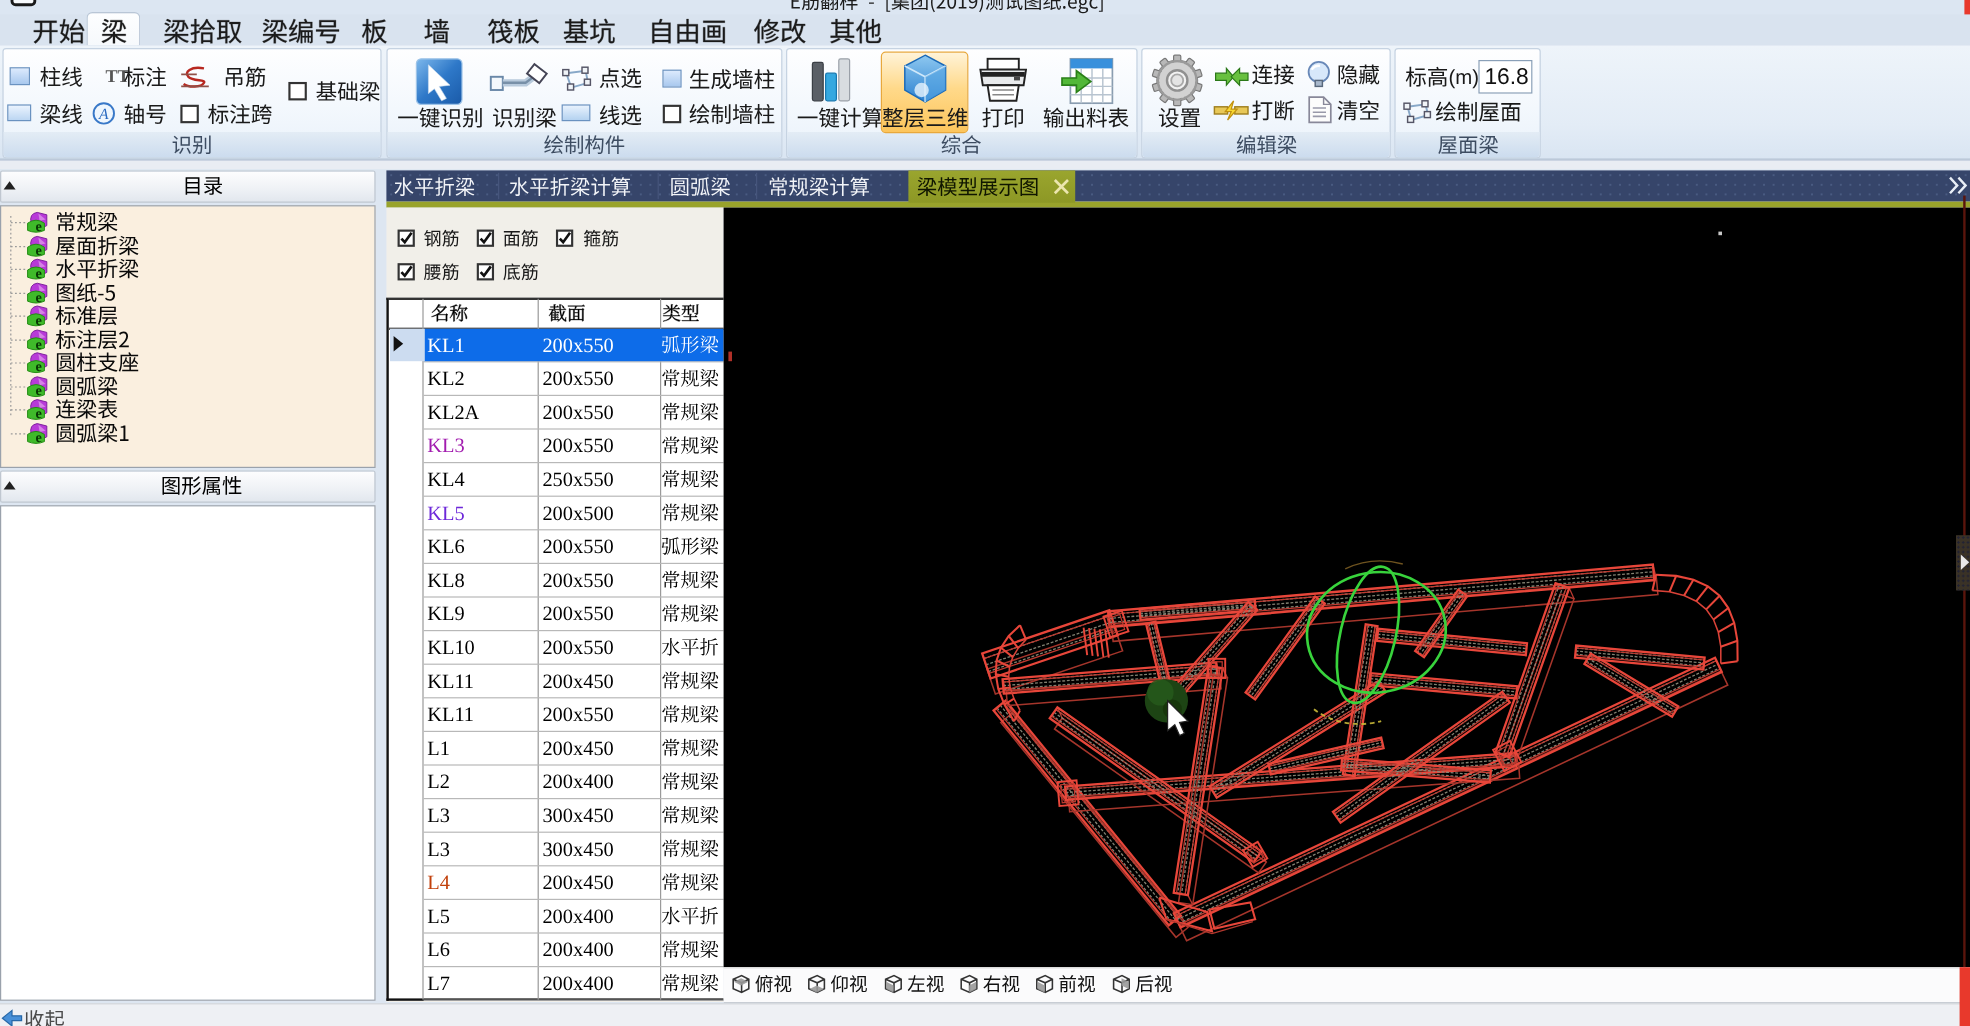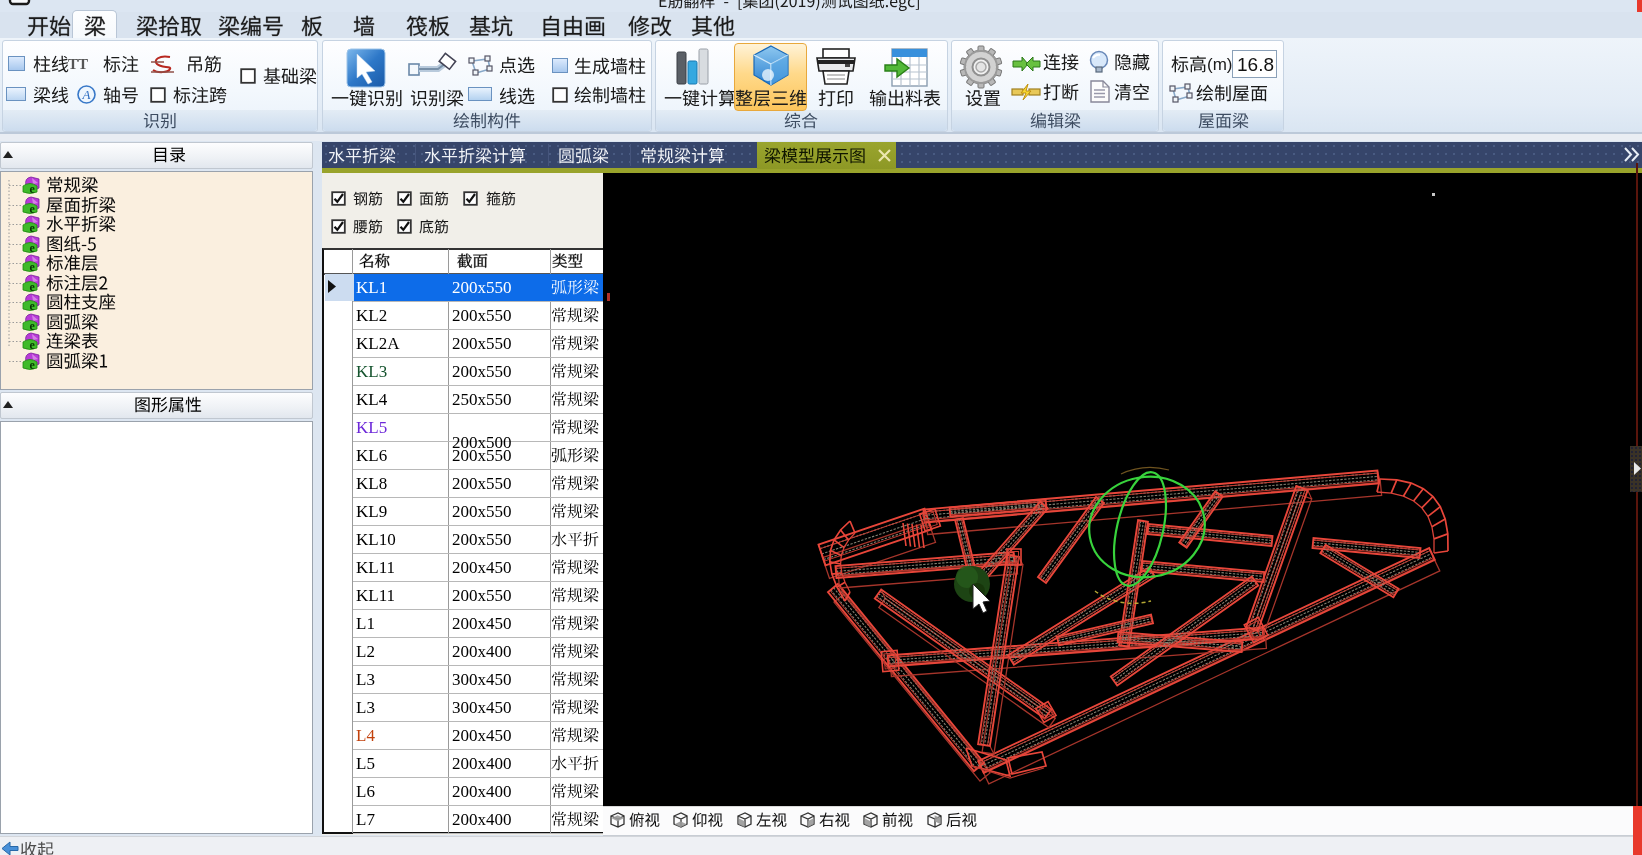--- a/index.html
+++ b/index.html
@@ -266,21 +266,21 @@
 <div class="abs" style="left:8px;top:56px;width:17px;height:15px;background:linear-gradient(#dceafd,#a8c8ee);border:1px solid #6a92c0"></div>
 <div class="abs" style="left:6px;top:87px;width:20px;height:14px;background:linear-gradient(#eaf3fe,#bcd6f2);border:1px solid #6a92c0"></div>
 <svg class="tr " style="left:33px;top:55px" width="36" height="18" viewBox="0 -880 2000 1000" fill="#1a1a1a">
     <use href="#g53" xlink:href="#g53" x="0"></use>
     <use href="#g54" xlink:href="#g54" x="1000"></use>
   </svg>
 <svg class="tr " style="left:33px;top:86px" width="36" height="18" viewBox="0 -880 2000 1000" fill="#1a1a1a">
     <use href="#g25" xlink:href="#g25" x="0"></use>
     <use href="#g54" xlink:href="#g54" x="1000"></use>
   </svg>
-<div class="abs" style="left:68px;top:56px;font:bold 15px 'Liberation Serif',serif;color:#555">TT</div>
+<div class="abs" style="left:88px;top:56px;font:bold 15px 'Liberation Serif',serif;color:#555">TT</div>
 <svg class="ic" style="left:77px;top:85px;" width="19" height="19" viewBox="0 0 19 19">
     <circle cx="9.5" cy="9.5" r="8.5" fill="#eef6fe" stroke="#3878c8" stroke-width="1.6"></circle>
     <text x="9.5" y="14" text-anchor="middle" font-family="Liberation Serif" font-size="13" font-style="italic" fill="#2a6ac0">A</text>
   </svg>
 <svg class="tr " style="left:103px;top:55px" width="36" height="18" viewBox="0 -880 2000 1000" fill="#1a1a1a">
     <use href="#g55" xlink:href="#g55" x="0"></use>
     <use href="#g56" xlink:href="#g56" x="1000"></use>
   </svg>
 <svg class="tr " style="left:103px;top:86px" width="36" height="18" viewBox="0 -880 2000 1000" fill="#1a1a1a">
     <use href="#g57" xlink:href="#g57" x="0"></use>
@@ -825,36 +825,36 @@
     <use href="#g123" xlink:href="#g123" x="1000"></use>
     <use href="#g121" xlink:href="#g121" x="2000"></use>
   </svg>
 <div class="abs" style="left:356px;top:334px;font:17px 'Liberation Serif',serif;color:#000">KL2A</div>
 <div class="abs" style="left:452px;top:334px;font:17px 'Liberation Serif',serif;color:#000">200x550</div>
 <svg class="tr " style="left:551px;top:335px" width="48" height="16" viewBox="0 -880 3000 1000" fill="#000">
     <use href="#g122" xlink:href="#g122" x="0"></use>
     <use href="#g123" xlink:href="#g123" x="1000"></use>
     <use href="#g121" xlink:href="#g121" x="2000"></use>
   </svg>
-<div class="abs" style="left:356px;top:362px;font:17px 'Liberation Serif',serif;color:#14532d">KL3</div>
+<div class="abs" style="left:356px;top:362px;font:17px 'Liberation Serif',serif;color:#a21caf">KL3</div>
 <div class="abs" style="left:452px;top:362px;font:17px 'Liberation Serif',serif;color:#000">200x550</div>
 <svg class="tr " style="left:551px;top:363px" width="48" height="16" viewBox="0 -880 3000 1000" fill="#000">
     <use href="#g122" xlink:href="#g122" x="0"></use>
     <use href="#g123" xlink:href="#g123" x="1000"></use>
     <use href="#g121" xlink:href="#g121" x="2000"></use>
   </svg>
 <div class="abs" style="left:356px;top:390px;font:17px 'Liberation Serif',serif;color:#000">KL4</div>
 <div class="abs" style="left:452px;top:390px;font:17px 'Liberation Serif',serif;color:#000">250x550</div>
 <svg class="tr " style="left:551px;top:391px" width="48" height="16" viewBox="0 -880 3000 1000" fill="#000">
     <use href="#g122" xlink:href="#g122" x="0"></use>
     <use href="#g123" xlink:href="#g123" x="1000"></use>
     <use href="#g121" xlink:href="#g121" x="2000"></use>
   </svg>
 <div class="abs" style="left:356px;top:418px;font:17px 'Liberation Serif',serif;color:#6d28d9">KL5</div>
-<div class="abs" style="left:452px;top:433px;font:17px 'Liberation Serif',serif;color:#000">200x500</div>
+<div class="abs" style="left:452px;top:418px;font:17px 'Liberation Serif',serif;color:#000">200x500</div>
 <svg class="tr " style="left:551px;top:419px" width="48" height="16" viewBox="0 -880 3000 1000" fill="#000">
     <use href="#g122" xlink:href="#g122" x="0"></use>
     <use href="#g123" xlink:href="#g123" x="1000"></use>
     <use href="#g121" xlink:href="#g121" x="2000"></use>
   </svg>
 <div class="abs" style="left:356px;top:446px;font:17px 'Liberation Serif',serif;color:#000">KL6</div>
 <div class="abs" style="left:452px;top:446px;font:17px 'Liberation Serif',serif;color:#000">200x550</div>
 <svg class="tr " style="left:551px;top:447px" width="48" height="16" viewBox="0 -880 3000 1000" fill="#000">
     <use href="#g119" xlink:href="#g119" x="0"></use>
     <use href="#g120" xlink:href="#g120" x="1000"></use>

